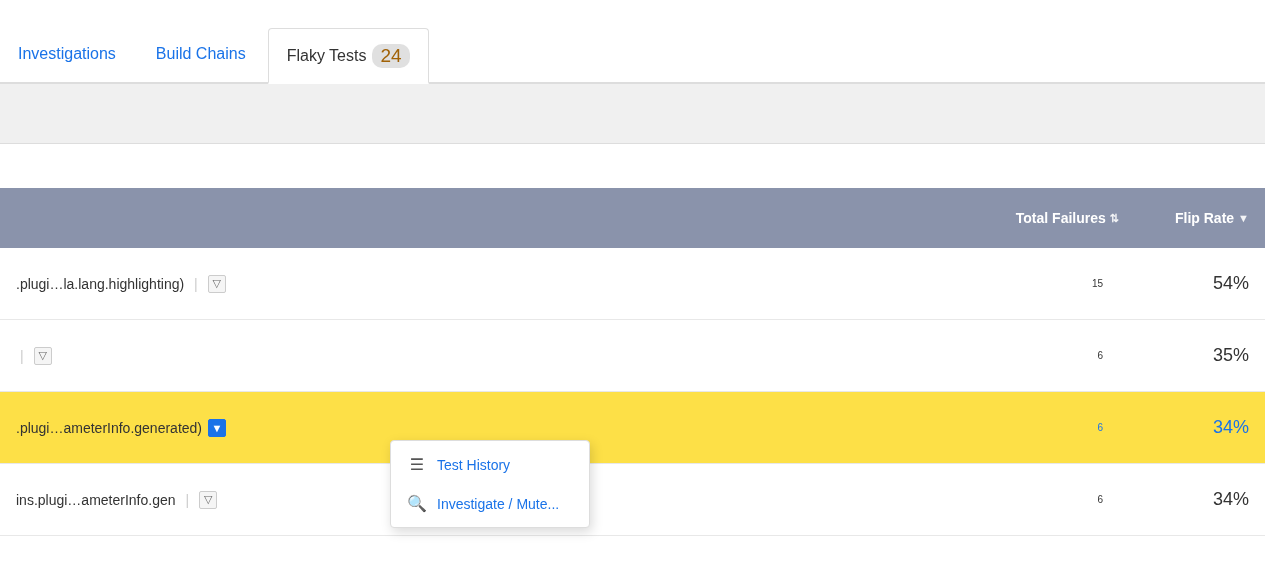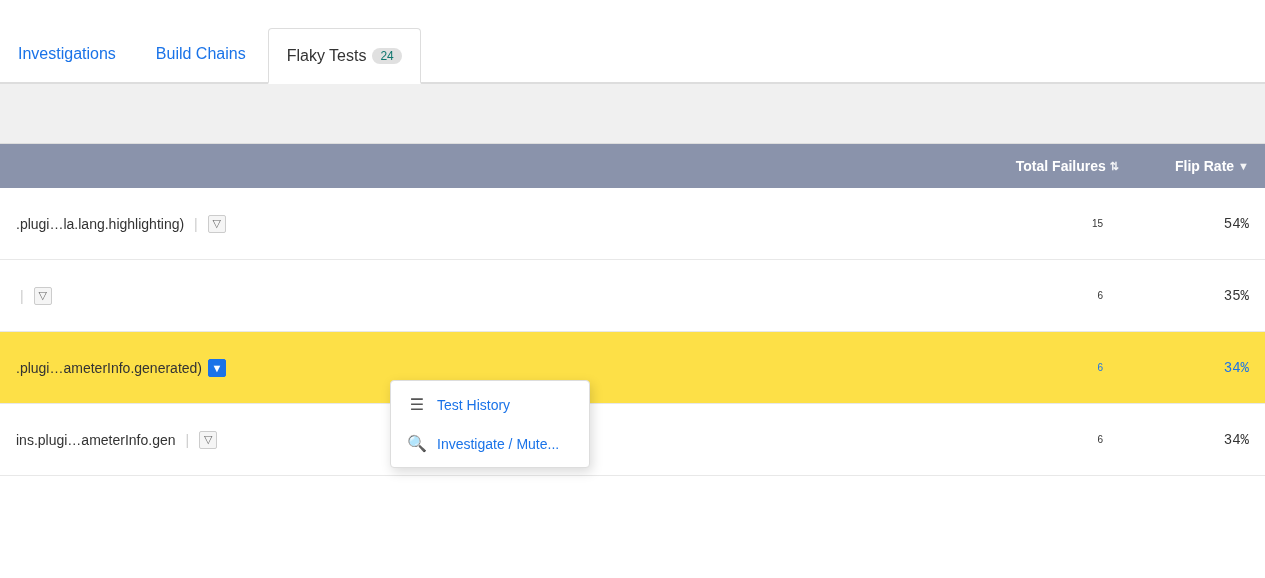--- a/index.html
+++ b/index.html
@@ -41,43 +41,44 @@
       background: #fff;
       border: 1.5px solid #ddd;
       border-bottom: 2px solid #fff;
       border-radius: 4px 4px 0 0;
       margin-bottom: -2px;
       font-weight: 500;
     }
     .tab-badge {
       display: inline-block;
       background: #e0e0e0;
-      color: #0f766e;
+      color: #a16207;
       border-radius: 10px;
       padding: 1px 8px;
-      font-size: 12px;
+      font-size: 19px;
       margin-left: 6px;
       font-weight: 500;
     }
 
     
     .sub-bar {
       background: #f0f0f0;
       height: 60px;
       border-bottom: 1px solid #ddd;
     }
 
     
     .table-header {
       background: #8a93ab;
       color: #fff;
       display: flex;
       align-items: center;
-      height: 44px;
+      height: 60px;
       padding: 0 16px;
+      margin-top: 44px;
     }
     .table-header .spacer { flex: 1; }
     .col-total-failures {
       width: 160px;
       text-align: right;
       font-weight: 700;
       font-size: 14px;
       display: flex;
       align-items: center;
       justify-content: flex-end;
@@ -140,23 +141,22 @@
     .row-total {
       width: 160px;
       text-align: right;
       font-size: 10px;
       color: #333;
       padding-right: 16px;
     }
     .row-flip {
       width: 130px;
       text-align: right;
-      font-size: 14px;
-      color: #333;
-      font-family: Liberation Mono, monospace;
+      font-size: 18px;
+      color: #333;
     }
     .row-flip.blue { color: #1a73e8; font-weight: 500; }
 
     
     .context-menu {
       position: absolute;
       top: 48px;
       left: 390px;
       background: #fff;
       border: 1px solid #ddd;

